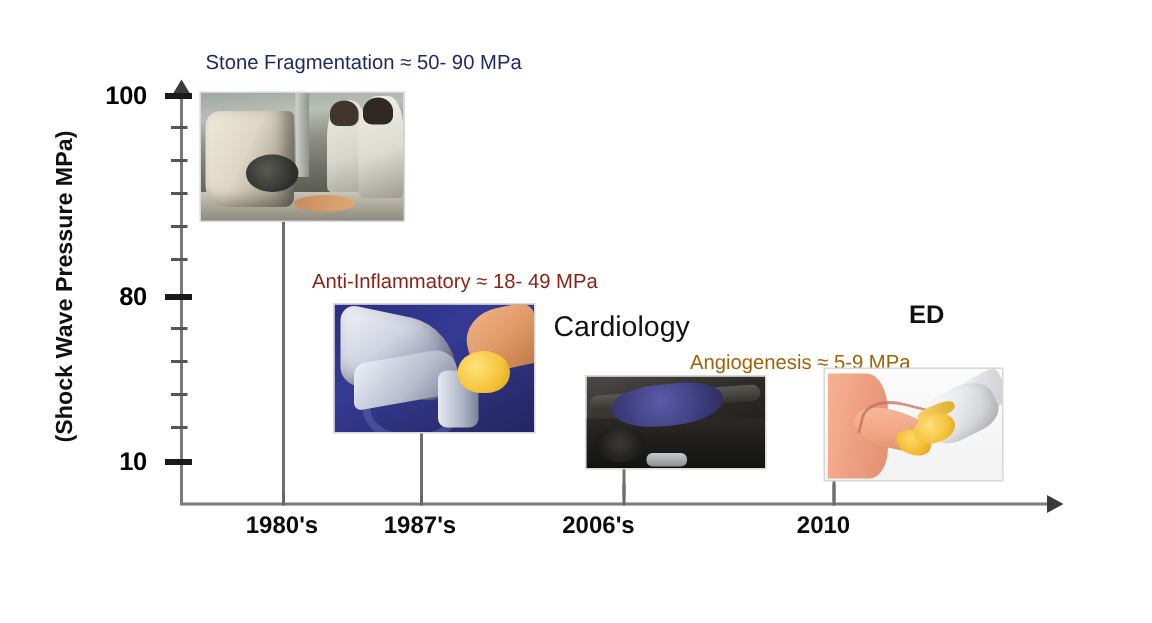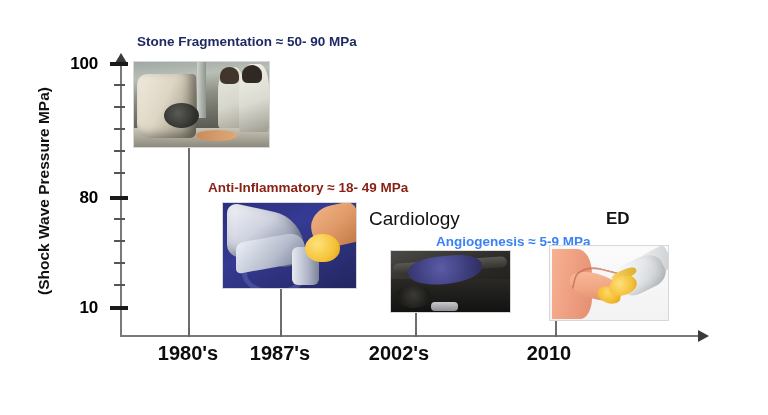--- a/index.html
+++ b/index.html
@@ -107,21 +107,21 @@
     width: 2px;
     height: 14px;
     background: #666666;
   }
   .x-tick-label {
     position: absolute;
     top: 342px;
     width: 110px;
     margin-left: -55px;
     text-align: center;
-    font-size: 20px;
+    font-size: 16px;
     font-weight: bold;
     color: #0d0d0d;
   }
 
   
   .connector {
     position: absolute;
     width: 2px;
     background: #6e6e6e;
   }
@@ -134,21 +134,21 @@
     color: #111111;
     white-space: nowrap;
   }
   .disc-title.bold {
     font-weight: bold;
     font-size: 17px;
   }
   .disc-sub {
     position: absolute;
     font-size: 13.5px;
-    font-weight: bold;
+    font-weight: normal;
     white-space: nowrap;
   }
 
   
   .photo {
     position: absolute;
     overflow: hidden;
     border: 1px solid #d8d8d8;
     box-sizing: border-box;
   }
@@ -394,21 +394,21 @@
   <div class="y-tick-minor" style="top:262px;"></div>
   <div class="y-tick-minor" style="top:284px;"></div>
 
   <div class="x-tick" style="left:188px;"></div>
   <div class="x-tick-label" style="left:188px;">1980's</div>
 
   <div class="x-tick" style="left:280px;"></div>
   <div class="x-tick-label" style="left:280px;">1987's</div>
 
   <div class="x-tick" style="left:415px;"></div>
-  <div class="x-tick-label" style="left:399px;">2002's</div>
+  <div class="x-tick-label" style="left:399px;">2006's</div>
 
   <div class="x-tick" style="left:555px;"></div>
   <div class="x-tick-label" style="left:549px;">2010</div>
 
   <div class="connector" style="left:188px; top:148px; height:180px;"></div>
   <div class="connector" style="left:280px; top:288px; height:42px;"></div>
   <div class="connector" style="left:415px; top:312px; height:20px;"></div>
   <div class="connector" style="left:555px; top:320px; height:14px;"></div>
 
   <div class="disc-sub" style="left:137px; top:34px; color:#1f2a63;">Stone Fragmentation ≈ 50- 90 MPa</div>
@@ -428,30 +428,30 @@
   <div class="photo" id="photo-ortho" style="left:222px; top:202px; width:135px; height:87px;">
     <div class="po-ring"></div>
     <div class="po-arm"></div>
     <div class="po-arm2"></div>
     <div class="po-cyl"></div>
     <div class="po-foot"></div>
     <div class="po-gel"></div>
   </div>
 
   <div class="disc-title" style="left:369px; top:208px;">Cardiology</div>
-  <div class="disc-sub" style="left:436px; top:234px; color:#3b82f6;">Angiogenesis ≈ 5-9 MPa</div>
+  <div class="disc-sub" style="left:460px; top:234px; color:#a16207;">Angiogenesis ≈ 5-9 MPa</div>
   <div class="photo" id="photo-cardio" style="left:390px; top:250px; width:121px; height:63px;">
     <div class="pc-dark"></div>
     <div class="pc-bar"></div>
     <div class="pc-blue"></div>
     <div class="pc-wheel"></div>
     <div class="pc-light"></div>
   </div>
 
-  <div class="disc-title bold" style="left:606px; top:209px;">ED</div>
+  <div class="disc-title bold" style="left:606px; top:200px;">ED</div>
   <div class="photo" id="photo-ed" style="left:549px; top:245px; width:120px; height:76px;">
     <div class="pe-body"></div>
     <div class="pe-shaft"></div>
     <div class="pe-vessels"></div>
     <div class="pe-gel-a"></div>
     <div class="pe-handle"></div>
     <div class="pe-probe"></div>
     <div class="pe-probe-ring"></div>
     <div class="pe-probe-tip"></div>
   </div>

